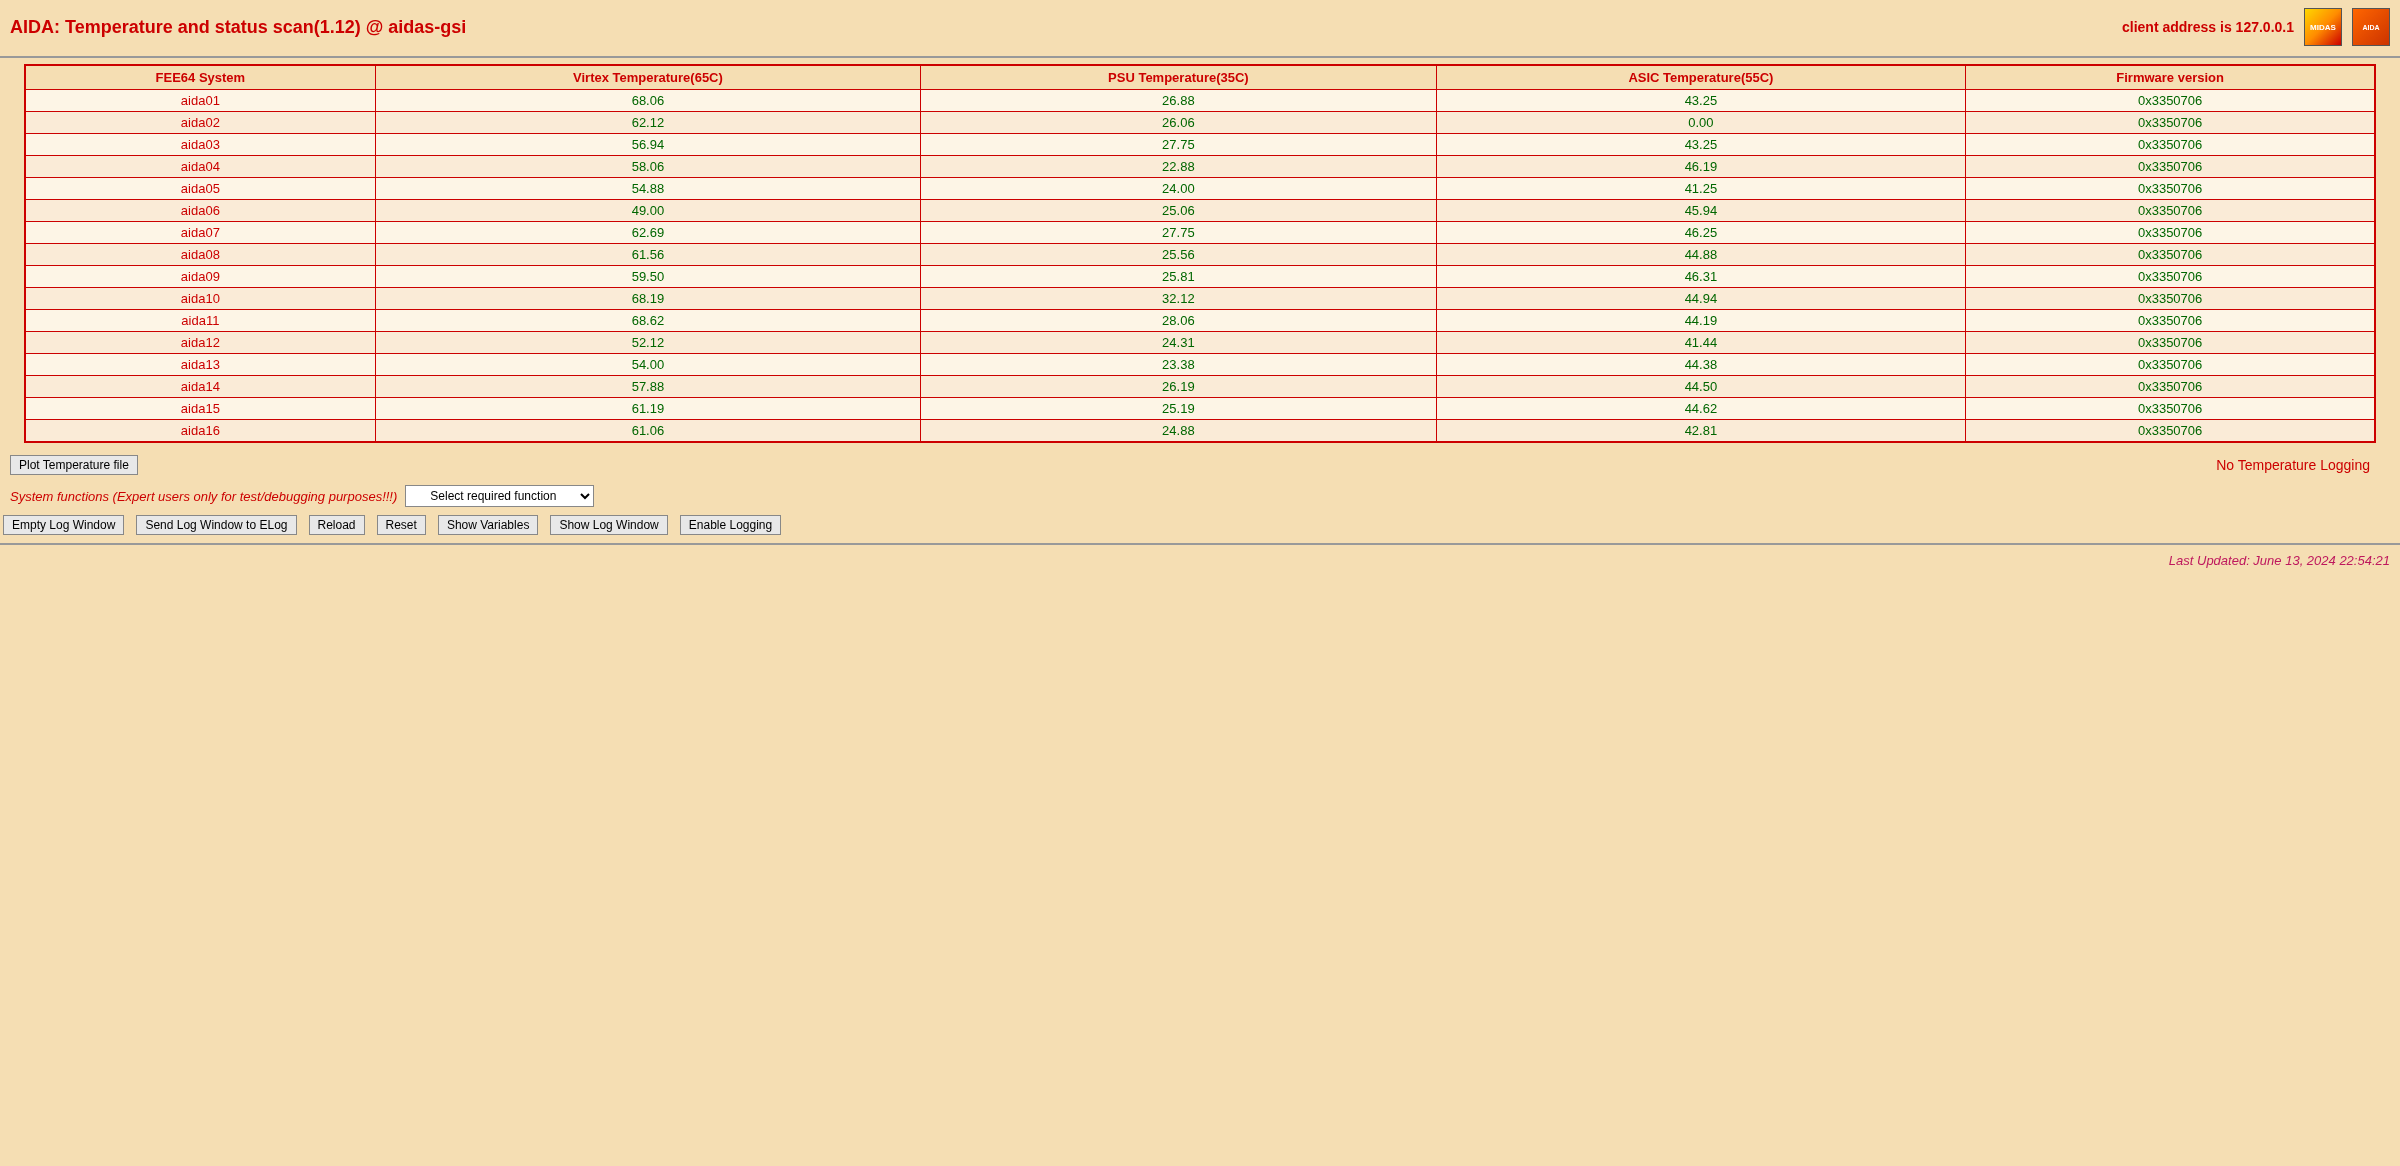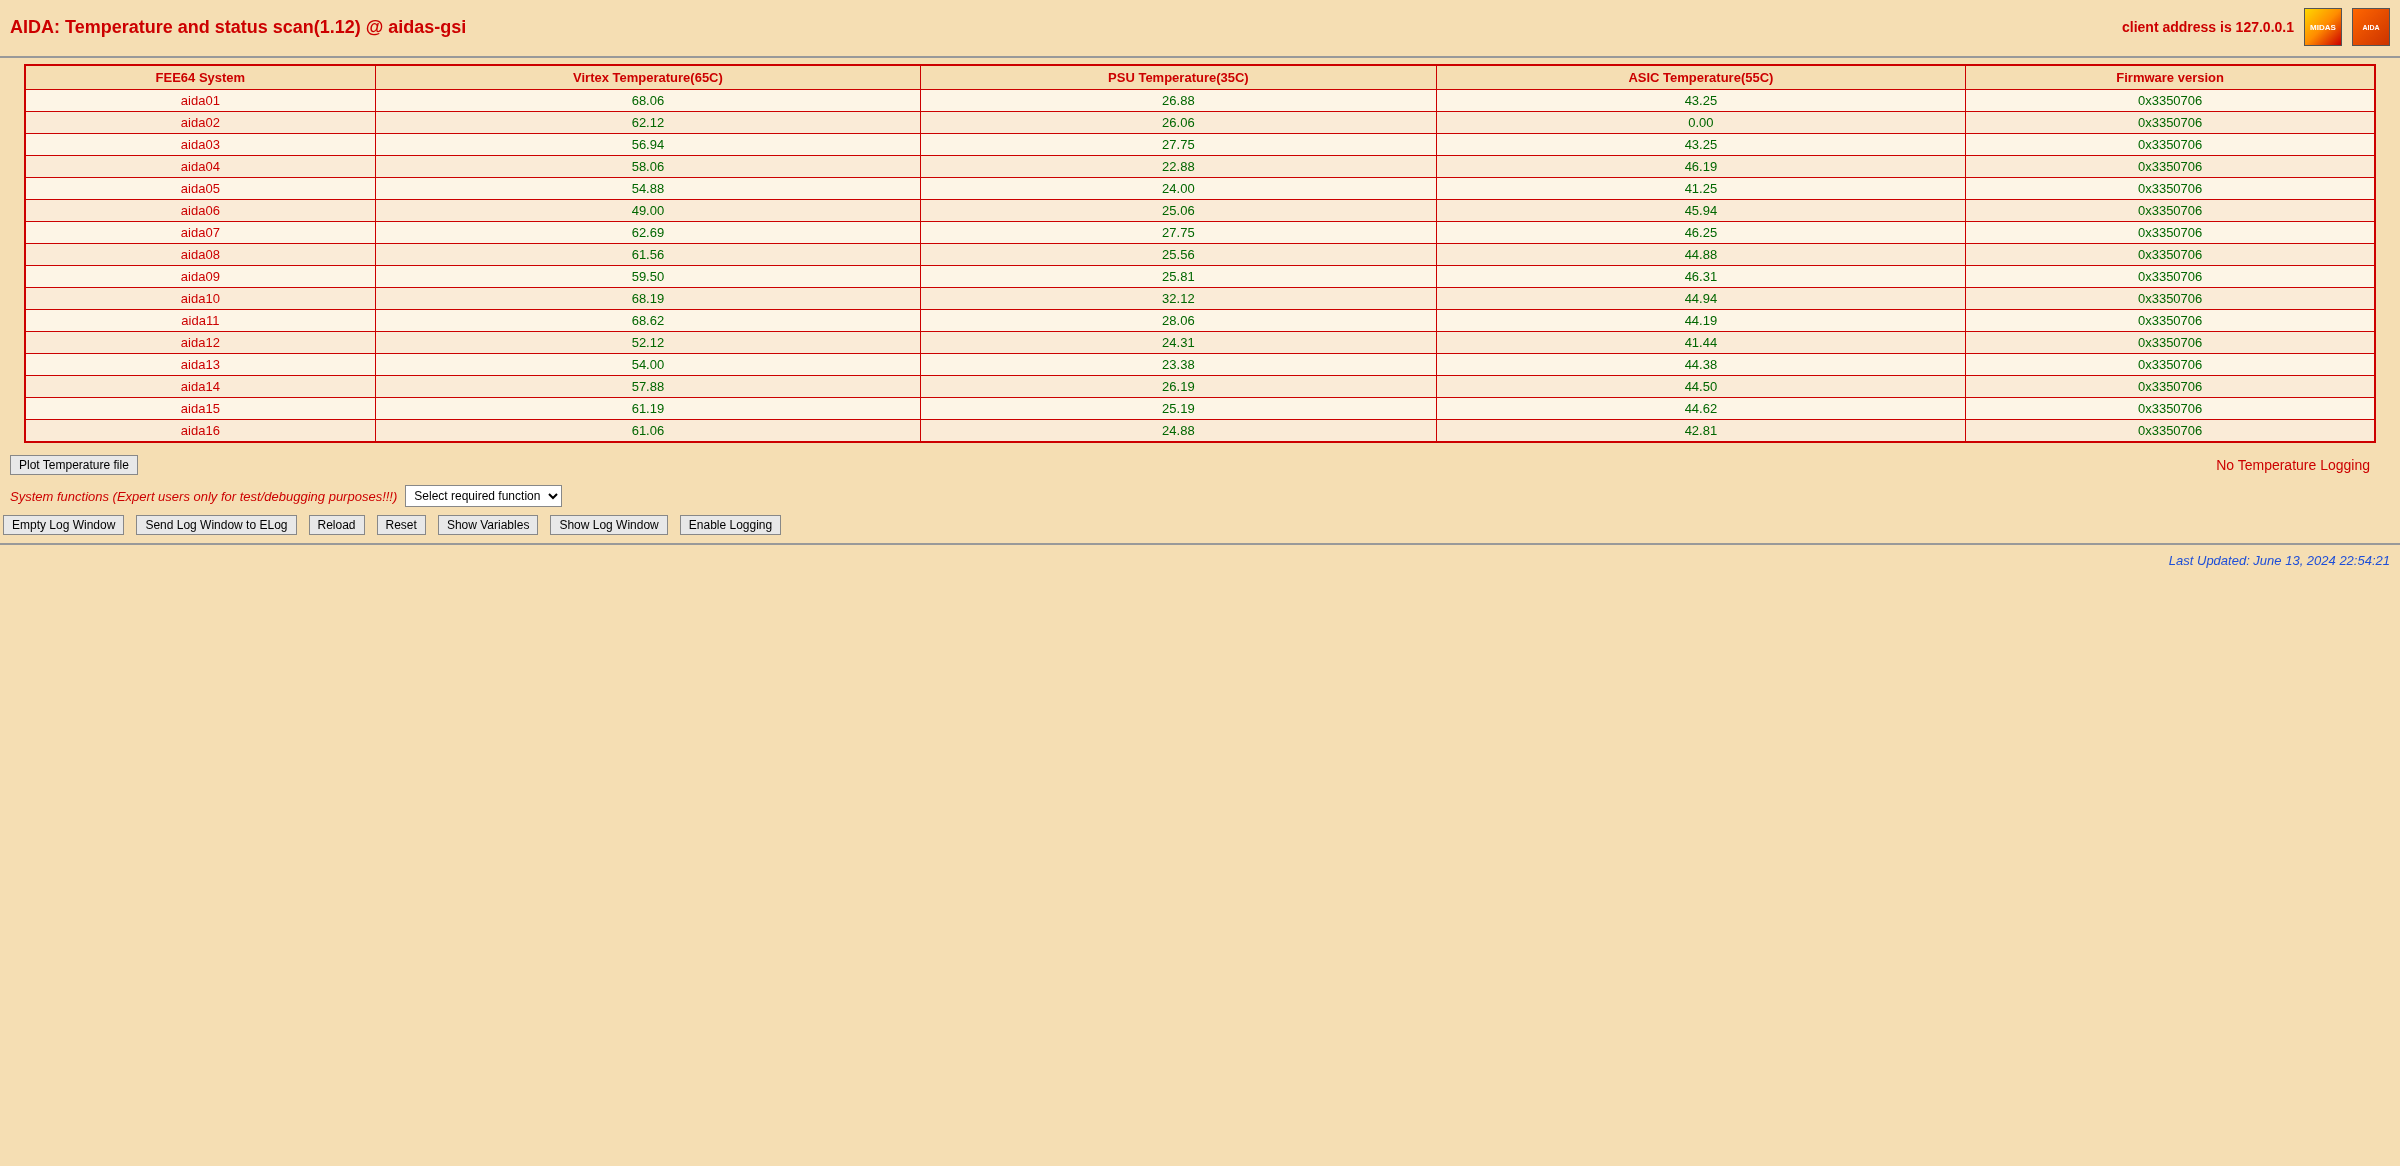--- a/index.html
+++ b/index.html
@@ -115,28 +115,28 @@
     button {
       background-color: #e8e8e8;
       border: 1px solid #888;
       padding: 2px 8px;
       font-size: 12px;
       cursor: pointer;
       color: #000;
     }
     select {
       font-size: 12px;
-      padding: 2px 4px;
+      padding: 2px 20px;
       border: 1px solid #888;
       background-color: #fff;
     }
     #last-updated {
       text-align: right;
       padding: 4px 10px;
-      color: #1d4ed8;
+      color: #be185d;
       font-style: italic;
       margin-left: 48px;
     }
   </style>
 </head>
 <body>
 
 <div id="header">
   <span id="header-title">AIDA: Temperature and status scan(1.12) @ aidas-gsi</span>
   <div id="header-right">

